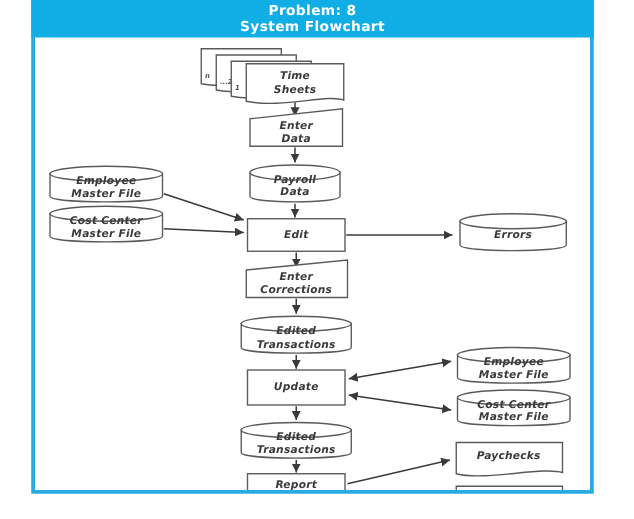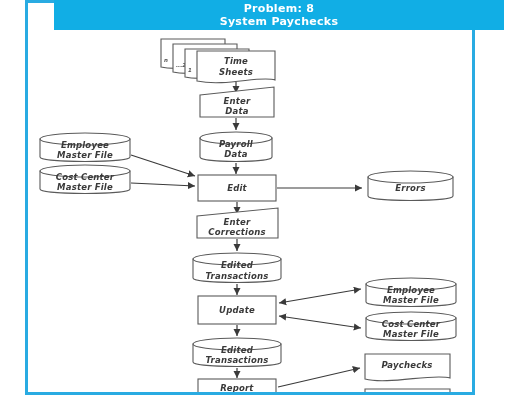--- a/index.html
+++ b/index.html
@@ -40,21 +40,20 @@
     display: flex;
     flex-direction: column;
     align-items: center;
     justify-content: center;
     color: #ffffff;
     font-weight: bold;
     font-size: 11px;
     line-height: 13px;
     letter-spacing: 0.3px;
     text-align: center;
-    margin-left: 29px;
   }
   .canvas {
     position: absolute;
     left: 28px;
     top: 31px;
     width: 444px;
     height: 361px;
     overflow: hidden;
     font-style: italic;
   }
@@ -98,21 +97,21 @@
 </style>
 </head>
 <body>
 
 <div id="root">
 
   <div class="frame"></div>
 
   <div class="title-bar">
     <span>Problem: 8</span>
-    <span>System Paychecks</span>
+    <span>System Flowchart</span>
   </div>
 
   <div class="canvas">
     <svg class="diagram" viewBox="0 0 444 361" xmlns="http://www.w3.org/2000/svg">
       <defs>
         <marker id="arrow" markerWidth="7" markerHeight="7" refX="6" refY="3" orient="auto" markerUnits="strokeWidth">
           <path d="M0,0 L6,3 L0,6 z" fill="#3a3a3a"></path>
         </marker>
         <marker id="arrowStart" markerWidth="7" markerHeight="7" refX="1" refY="3" orient="auto" markerUnits="strokeWidth">
           <path d="M7,0 L1,3 L7,6 z" fill="#3a3a3a"></path>

